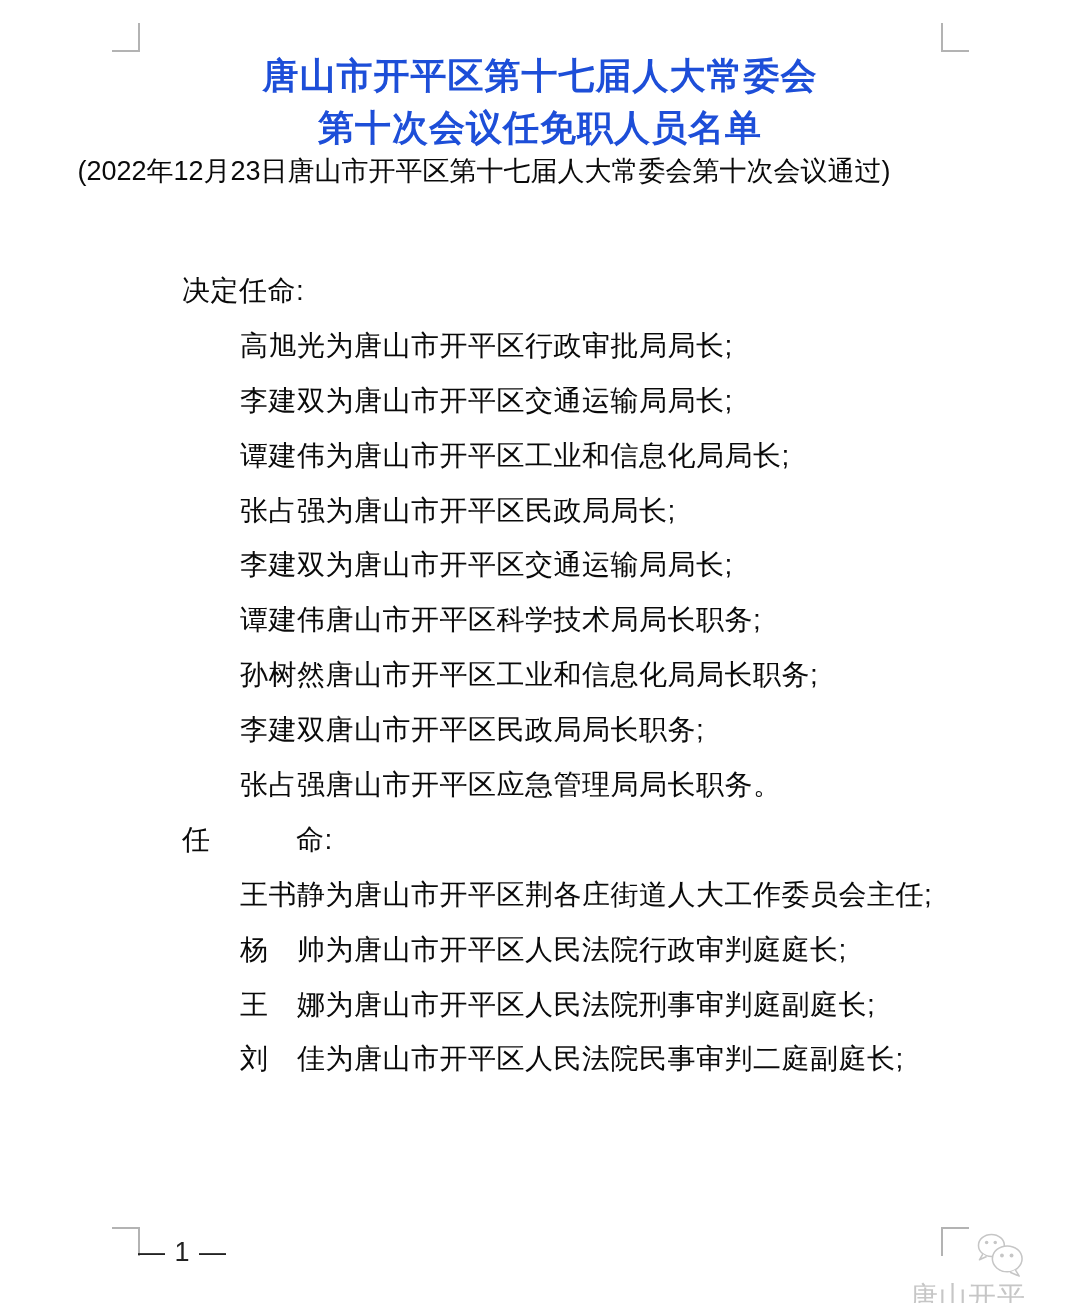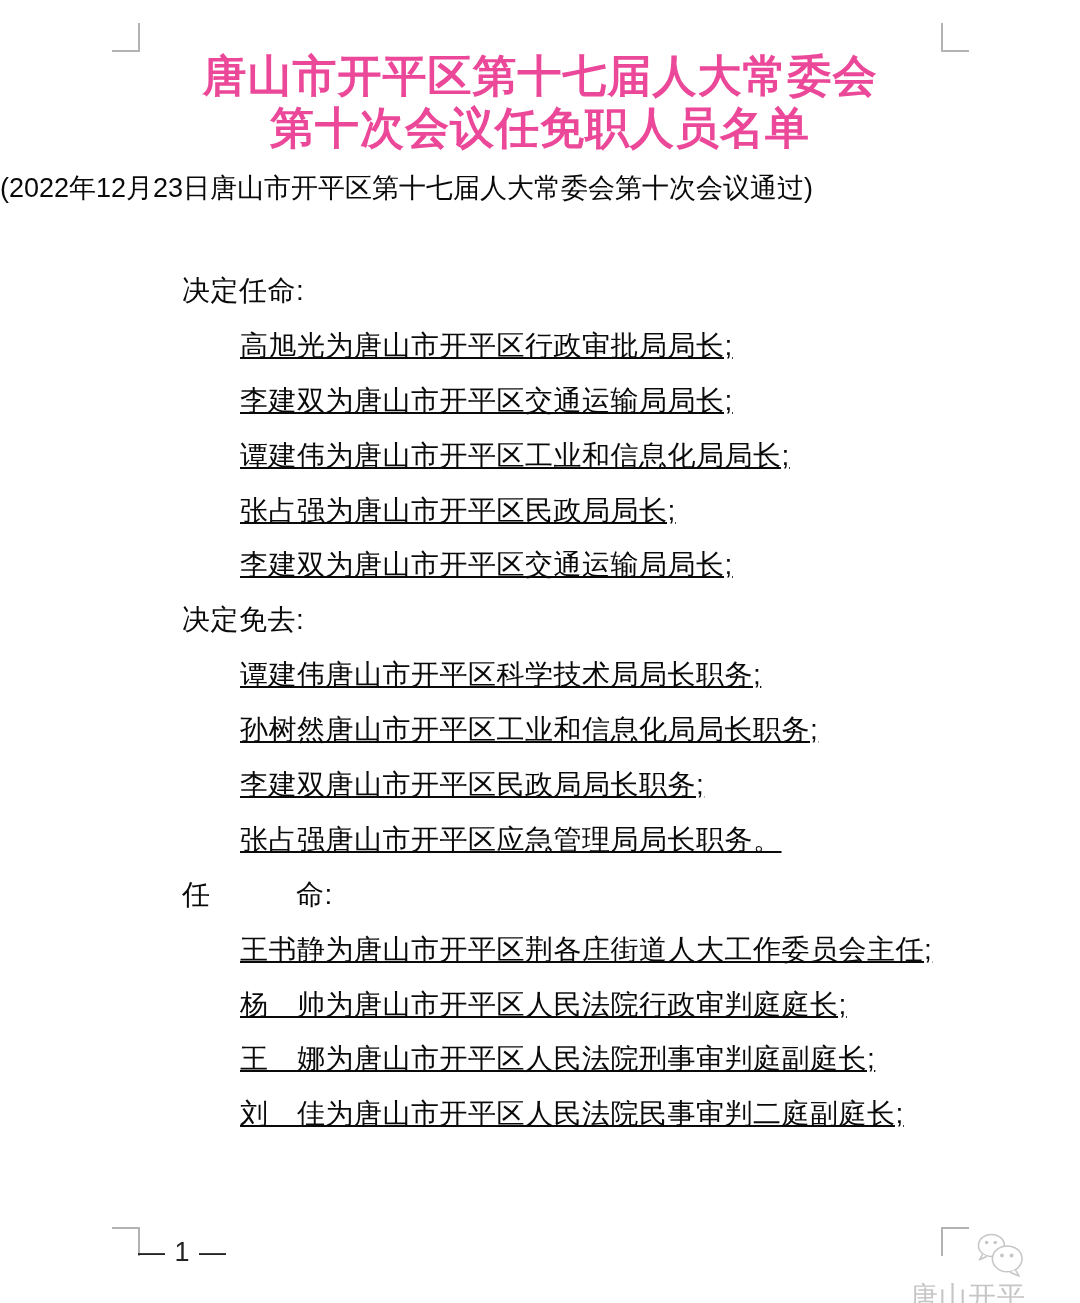--- a/index.html
+++ b/index.html
@@ -15,36 +15,36 @@
   
   .crop { position:absolute; width:26px; height:27px; border:0 solid #b3b3b3; }
   .crop.tl { left:112px; top:23px;   border-right-width:2px;  border-bottom-width:2px; }
   .crop.tr { left:941px; top:23px;   border-left-width:2px;   border-bottom-width:2px; }
   .crop.bl { left:112px; top:1227px; border-right-width:2px;  border-top-width:2px; }
   .crop.br { left:941px; top:1227px; border-left-width:2px;   border-top-width:2px; }
 
   
   .title-block {
     position:absolute; left:0; top:50px; width:1080px;
-    text-align:center; font-size:44px; font-weight:700;
-    letter-spacing:1px; line-height:52px; color:#ec4899;
+    text-align:center; font-size:36px; font-weight:700;
+    letter-spacing:1px; line-height:52px; color:#1d4ed8;
   }
   .subtitle {
-    position:absolute; left:0; top:164px; width:968px;
-    text-align:left; font-size:27px; font-weight:400;
+    position:absolute; left:0; top:147px; width:968px;
+    text-align:center; font-size:27px; font-weight:400;
     line-height:48px; color:#0a0a0a; white-space:pre;
   }
 
   
   .doc-body {
     position:absolute; left:138px; top:264px; width:860px;
     font-size:28px; letter-spacing:0.5px; color:#0a0a0a;margin-left:44px;
   }
   .doc-line { height:54.9px; line-height:54.9px; white-space:pre; margin:0; }
-  .doc-line.indent { padding-left:58px;text-decoration:underline; }
+  .doc-line.indent { padding-left:58px; }
 
   
   .page-number {
     position:absolute; left:138px; top:1237px;
     font-size:27px; letter-spacing:1px; color:#222222; white-space:pre;
   }
   .watermark {
     position:absolute; left:904px; top:1232px;
     display:flex; align-items:flex-end; color:#c6c6c6;flex-direction:column;
   }
@@ -71,21 +71,20 @@
 
   <div class="subtitle">(2022年12月23日唐山市开平区第十七届人大常委会第十次会议通过)</div>
 
   <div class="doc-body">
     <div class="doc-line">决定任命:</div>
     <div class="doc-line indent">高旭光为唐山市开平区行政审批局局长;</div>
     <div class="doc-line indent">李建双为唐山市开平区交通运输局局长;</div>
     <div class="doc-line indent">谭建伟为唐山市开平区工业和信息化局局长;</div>
     <div class="doc-line indent">张占强为唐山市开平区民政局局长;</div>
     <div class="doc-line indent">李建双为唐山市开平区交通运输局局长;</div>
-    <div class="doc-line">决定免去:</div>
     <div class="doc-line indent">谭建伟唐山市开平区科学技术局局长职务;</div>
     <div class="doc-line indent">孙树然唐山市开平区工业和信息化局局长职务;</div>
     <div class="doc-line indent">李建双唐山市开平区民政局局长职务;</div>
     <div class="doc-line indent">张占强唐山市开平区应急管理局局长职务。</div>
     <div class="doc-line">任　　　命:</div>
     <div class="doc-line indent">王书静为唐山市开平区荆各庄街道人大工作委员会主任;</div>
     <div class="doc-line indent">杨　帅为唐山市开平区人民法院行政审判庭庭长;</div>
     <div class="doc-line indent">王　娜为唐山市开平区人民法院刑事审判庭副庭长;</div>
     <div class="doc-line indent">刘　佳为唐山市开平区人民法院民事审判二庭副庭长;</div>
   </div>

